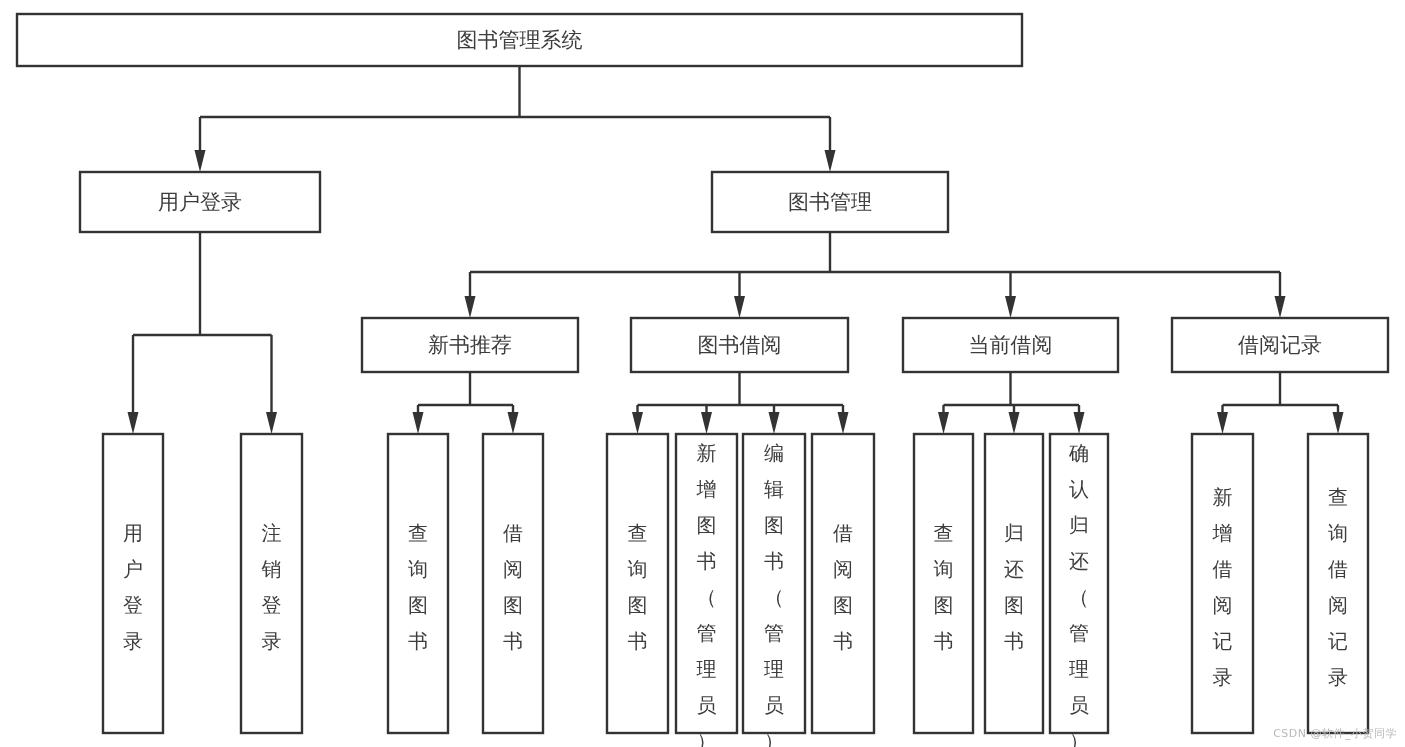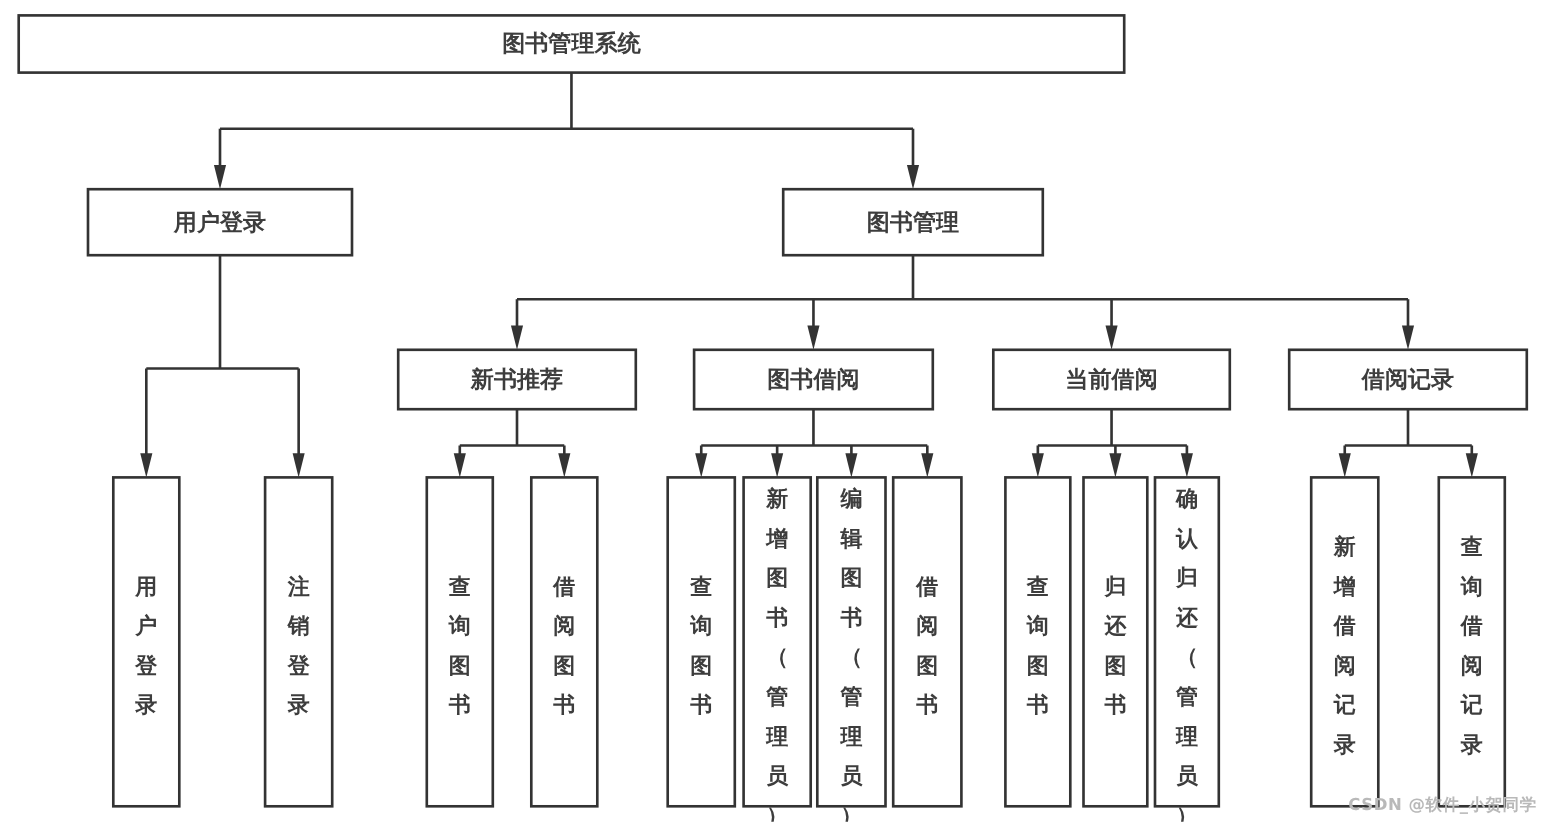--- a/index.html
+++ b/index.html
@@ -12,21 +12,20 @@
     font-family: "DejaVu Sans", "Liberation Sans", sans-serif;
     width: 1405px;
     height: 747px;
     overflow: hidden;
   }
   #diagram-root {
     position: relative;
     width: 1405px;
     height: 747px;
     background: #ffffff;
-    font-weight: bold;
   }
   svg.diagram-canvas {
     position: absolute;
     left: 0;
     top: 0;
     width: 1405px;
     height: 747px;
     display: block;
   }
   .node-box {
@@ -55,21 +54,21 @@
     font-family: "DejaVu Sans", "Liberation Sans", sans-serif;
     font-size: 20px;
     fill: #3d3d3d;
     text-anchor: middle;
   }
   .watermark-text {
     position: absolute;
     right: 8px;
     bottom: 6px;
     font-family: "DejaVu Sans", "Liberation Sans", sans-serif;
-    font-size: 15px;
+    font-size: 11px;
     color: #b9b9b9;
     letter-spacing: 0.5px;
     white-space: nowrap;
     pointer-events: none;
   }
 </style>
 </head>
 <body>
 
 <div id="diagram-root">

